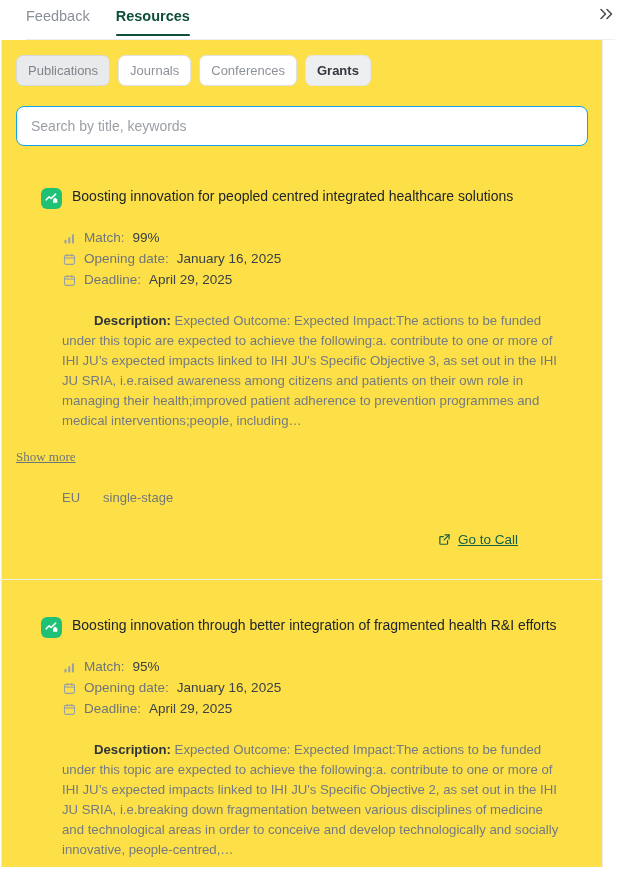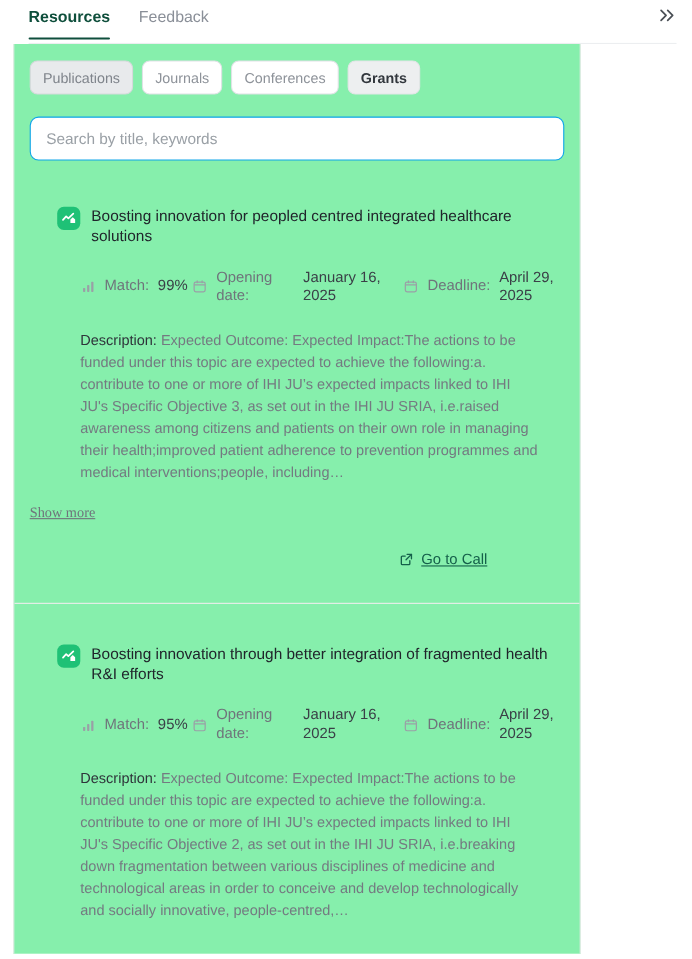--- a/index.html
+++ b/index.html
@@ -68,25 +68,25 @@
     display: flex;
     align-items: center;
     justify-content: center;
     cursor: pointer;
   }
   .collapse-btn svg { display: block; }
 
   
   .card-shell {
     position: absolute;
-    left: 12px;
+    left: 1px;
     top: 40px;
-    width: 516px;
+    width: 602px;
     bottom: 5px;
-    background: #86efac;
+    background: #fde047;
     border-left: 1px solid #ececec;
     border-right: 1px solid #ececec;
     overflow: hidden;
   }
 
   
   .chips {
     display: flex;
     gap: 8px;
     padding: 15px 14px 0 14px;
@@ -160,21 +160,21 @@
   .grant-title {
     font-size: 14px;
     color: #20252b;
     line-height: 1.25;
     font-weight: 400;
   }
 
   .meta {
     padding: 21px 0 0 46px;
     display: flex;
-    flex-direction: row;
+    flex-direction: column;
     gap: 4px;
   }
   .meta-row {
     display: flex;
     align-items: center;
     gap: 8px;
     font-size: 13.5px;
     color: #6f747b;
     line-height: 1.25;
   }
@@ -188,21 +188,21 @@
   }
   .meta-icon svg { display: block; }
   .meta-val { color: #3a4047; }
 
   .desc {
     padding: 22px 22px 0 46px;
     font-size: 13.2px;
     line-height: 1.52;
     color: #747a81;
   }
-  .desc b { color: #2e343a; font-weight: 400; }
+  .desc b { color: #2e343a; font-weight: 700; margin-left: 32px; }
 
   .showmore-row {
     display: flex;
     justify-content: flex-start;
     padding: 18px 30px 0 0;
     font-family: Liberation Serif, serif;
   }
   .showmore {
     font-size: 13px;
     color: #6f747b;
@@ -242,25 +242,25 @@
   .ext-icon svg { display: block; }
 
   .card-spacer { height: 32px; }
 </style>
 </head>
 <body>
 
 <div class="panel">
 
   <div class="tabbar">
+    <div class="tab">
+      <span>Feedback</span>
+    </div>
     <div class="tab active">
       <span>Resources</span>
-    </div>
-    <div class="tab">
-      <span>Feedback</span>
     </div>
     <div class="tabbar-rule"></div>
     <div class="collapse-btn">
       <svg width="17" height="14" viewBox="0 0 17 14" fill="none">
         <path d="M3 2.5L7.5 7L3 11.5" stroke="#4a4f55" stroke-width="1.6" stroke-linecap="round" stroke-linejoin="round"></path>
         <path d="M9 2.5L13.5 7L9 11.5" stroke="#4a4f55" stroke-width="1.6" stroke-linecap="round" stroke-linejoin="round"></path>
       </svg>
     </div>
   </div>
 
@@ -336,20 +336,25 @@
 
         <div class="desc">
           <b>Description:</b>
           <span>Expected Outcome: Expected Impact:The actions to be funded under this topic are expected to achieve the following:a. contribute to one or more of IHI JU’s expected impacts linked to IHI JU's Specific Objective 3, as set out in the IHI JU SRIA, i.e.raised awareness among citizens and patients on their own role in managing their health;improved patient adherence to prevention programmes and medical interventions;people, including…</span>
         </div>
 
         <div class="showmore-row">
           <span class="showmore">Show more</span>
         </div>
 
+        <div class="tags">
+          <span>EU</span>
+          <span class="tag-sep"></span>
+          <span>single-stage</span>
+        </div>
 
         <div class="gotocall-row">
           <span class="ext-icon">
             <svg width="13" height="13" viewBox="0 0 14 14" fill="none">
               <path d="M7.6 2.1H11.9V6.4" stroke="#15604a" stroke-width="1.3" stroke-linecap="round" stroke-linejoin="round"></path>
               <path d="M11.9 2.1L6.6 7.4" stroke="#15604a" stroke-width="1.3" stroke-linecap="round" stroke-linejoin="round"></path>
               <path d="M10.3 8.3V11.2C10.3 11.7 9.9 12.1 9.4 12.1H2.9C2.4 12.1 2 11.7 2 11.2V4.7C2 4.2 2.4 3.8 2.9 3.8H5.8" stroke="#15604a" stroke-width="1.3" stroke-linecap="round" stroke-linejoin="round"></path>
             </svg>
           </span>
           <span class="gotocall">Go to Call</span>

